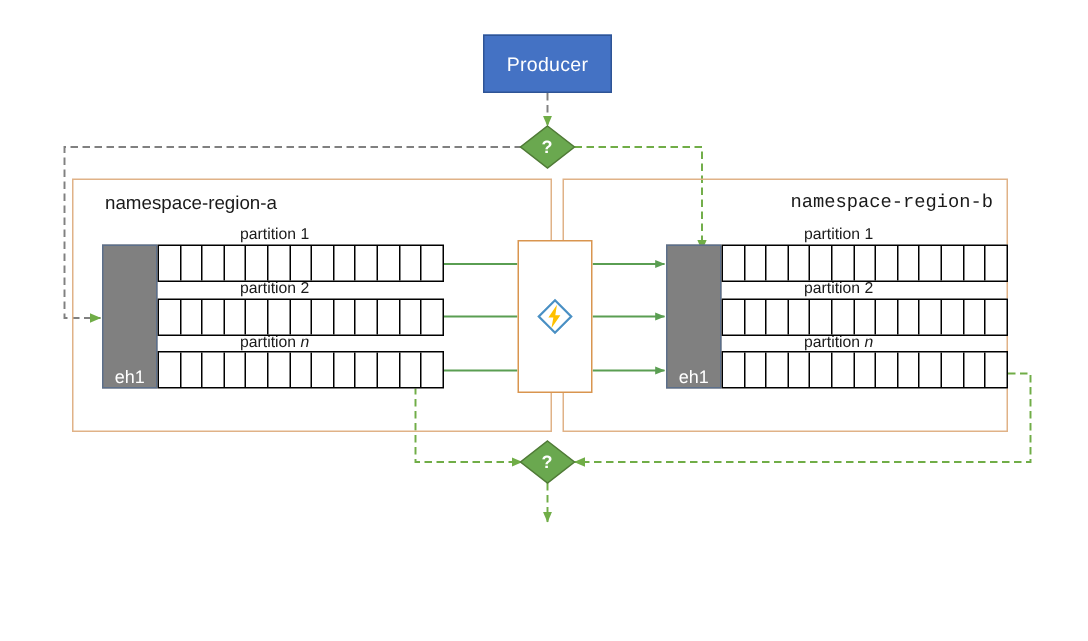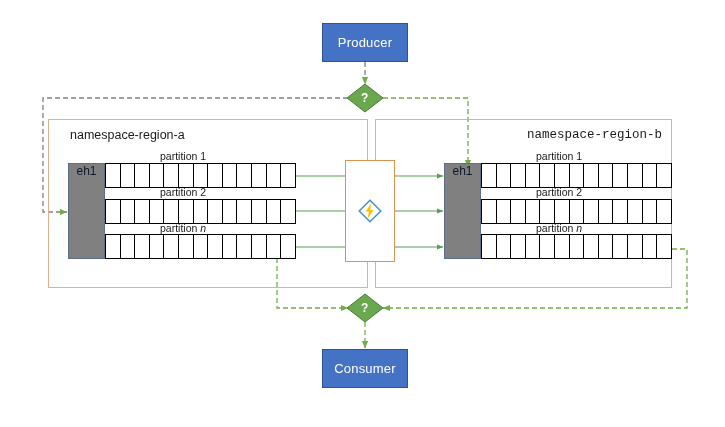--- a/index.html
+++ b/index.html
@@ -40,24 +40,24 @@
   .ns-title{
     font-size:12.5px;
     color:#1a1a1a;
     white-space:nowrap;
   }
 
   
   .ehblock{
     background:#808080;
     border:1px solid #5c6f8a;
-    color:#0f172a;
+    color:#ffffff;
     font-size:12px;
     display:flex;
-    align-items:flex-start;
+    align-items:flex-end;
     justify-content:center;
     box-sizing:border-box;
   }
 
   
   .partition{
     display:flex;
     box-sizing:border-box;
     border:1px solid #000000;
     background:#ffffff;
@@ -137,23 +137,20 @@
     <path d="M365,322 L365,348" stroke="#70ad47" stroke-width="1.3" fill="none" stroke-dasharray="5,3" marker-end="url(#ah-dgreen)"></path>
 
     <polygon points="365,84 383,98 365,112 347,98" fill="#6aa84f" stroke="#4f7a36" stroke-width="1"></polygon>
     <polygon points="365,294 383,308 365,322 347,308" fill="#6aa84f" stroke="#4f7a36" stroke-width="1"></polygon>
   </svg>
 
   <div class="abs endpoint" style="left:322px;top:23px;width:86px;height:39px;">
     <span>Producer</span>
   </div>
 
-  <div class="abs endpoint" style="left:322px;top:349px;width:86px;height:39px;">
-    <span>Consumer</span>
-  </div>
 
   <div class="diamond-label" style="left:361px;top:91px;">?</div>
   <div class="diamond-label" style="left:361px;top:301px;">?</div>
 
   <div class="abs namespace" style="left:48px;top:119px;width:320px;height:169px;"></div>
   <div class="abs ns-title" style="left:70px;top:128px;">namespace-region-a</div>
 
   <div class="abs ehblock" style="left:68px;top:163px;width:37px;height:96px;">
     <span>eh1</span>
   </div>

